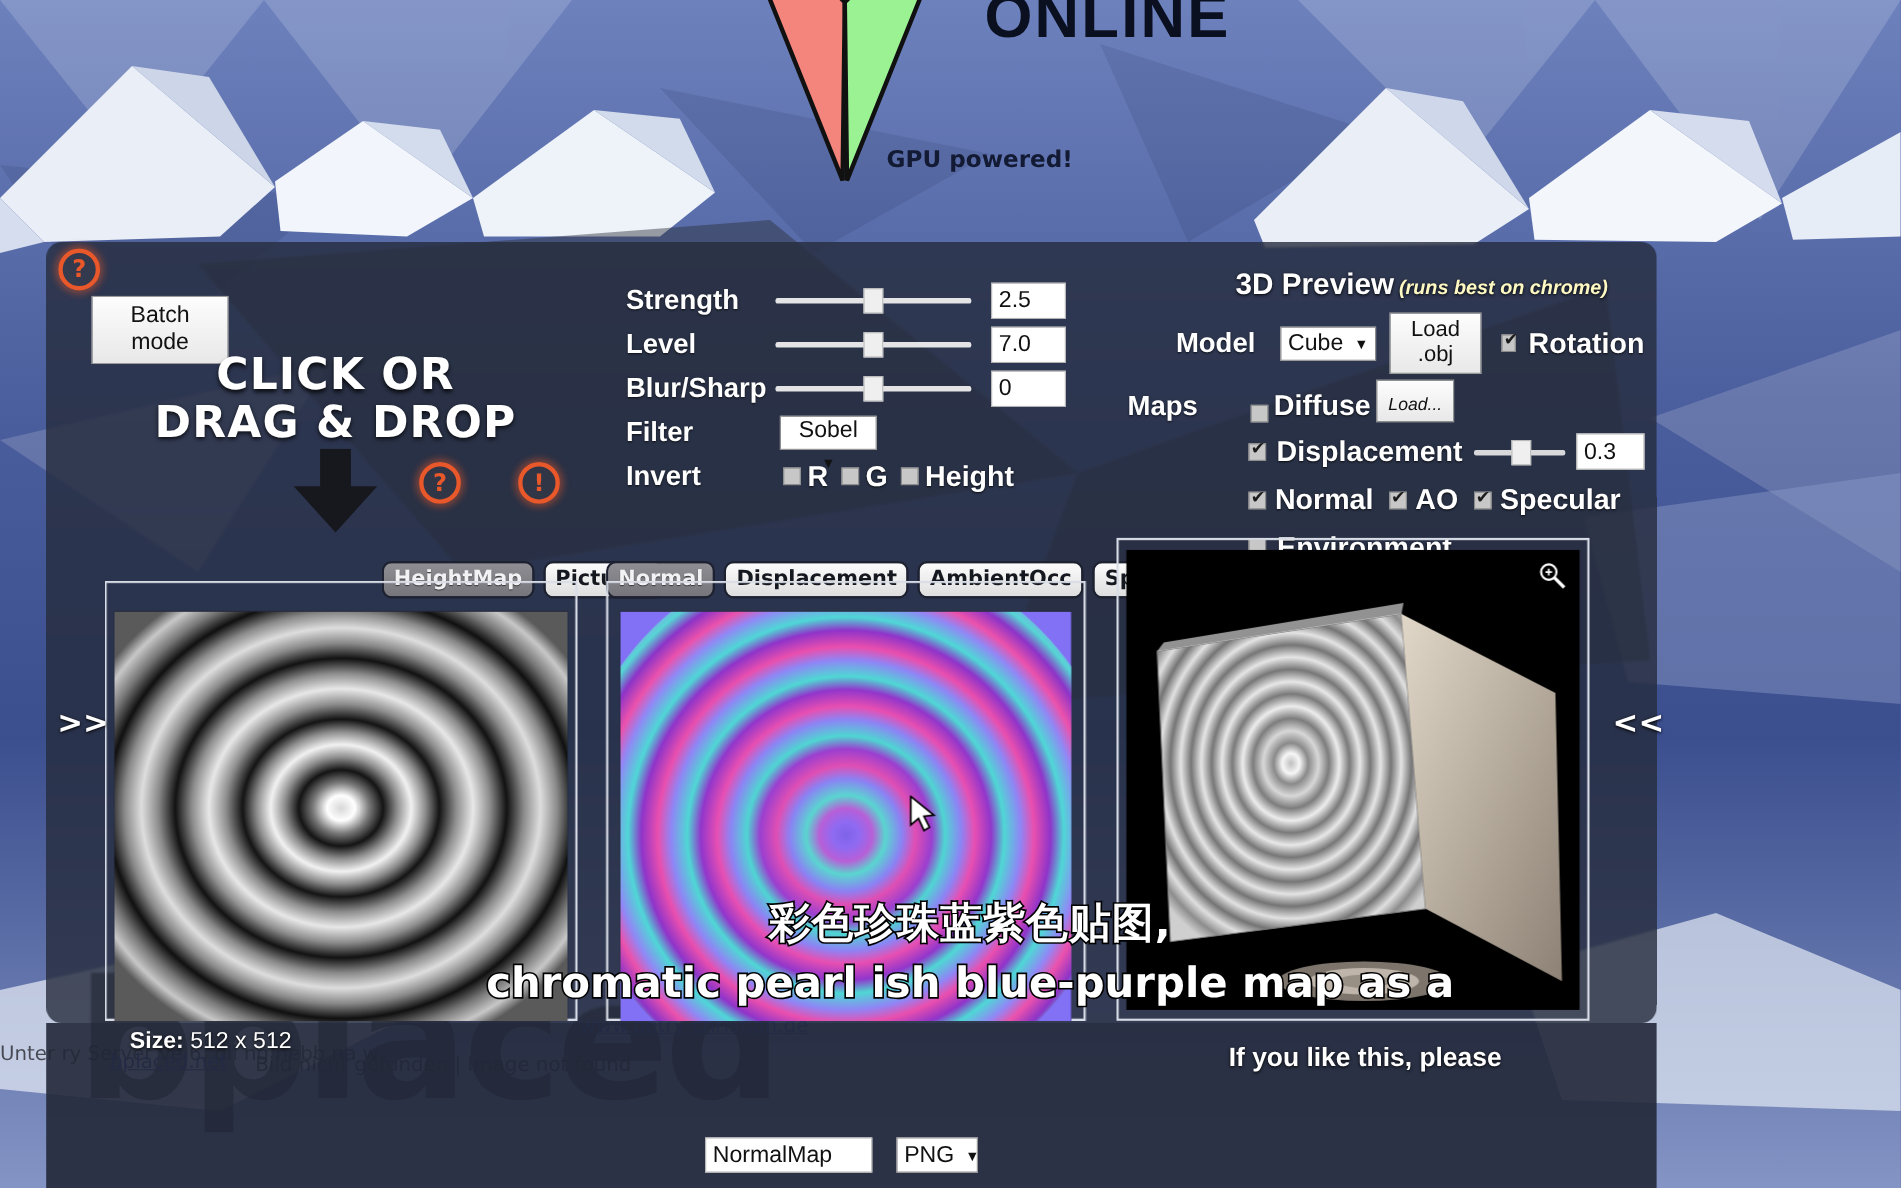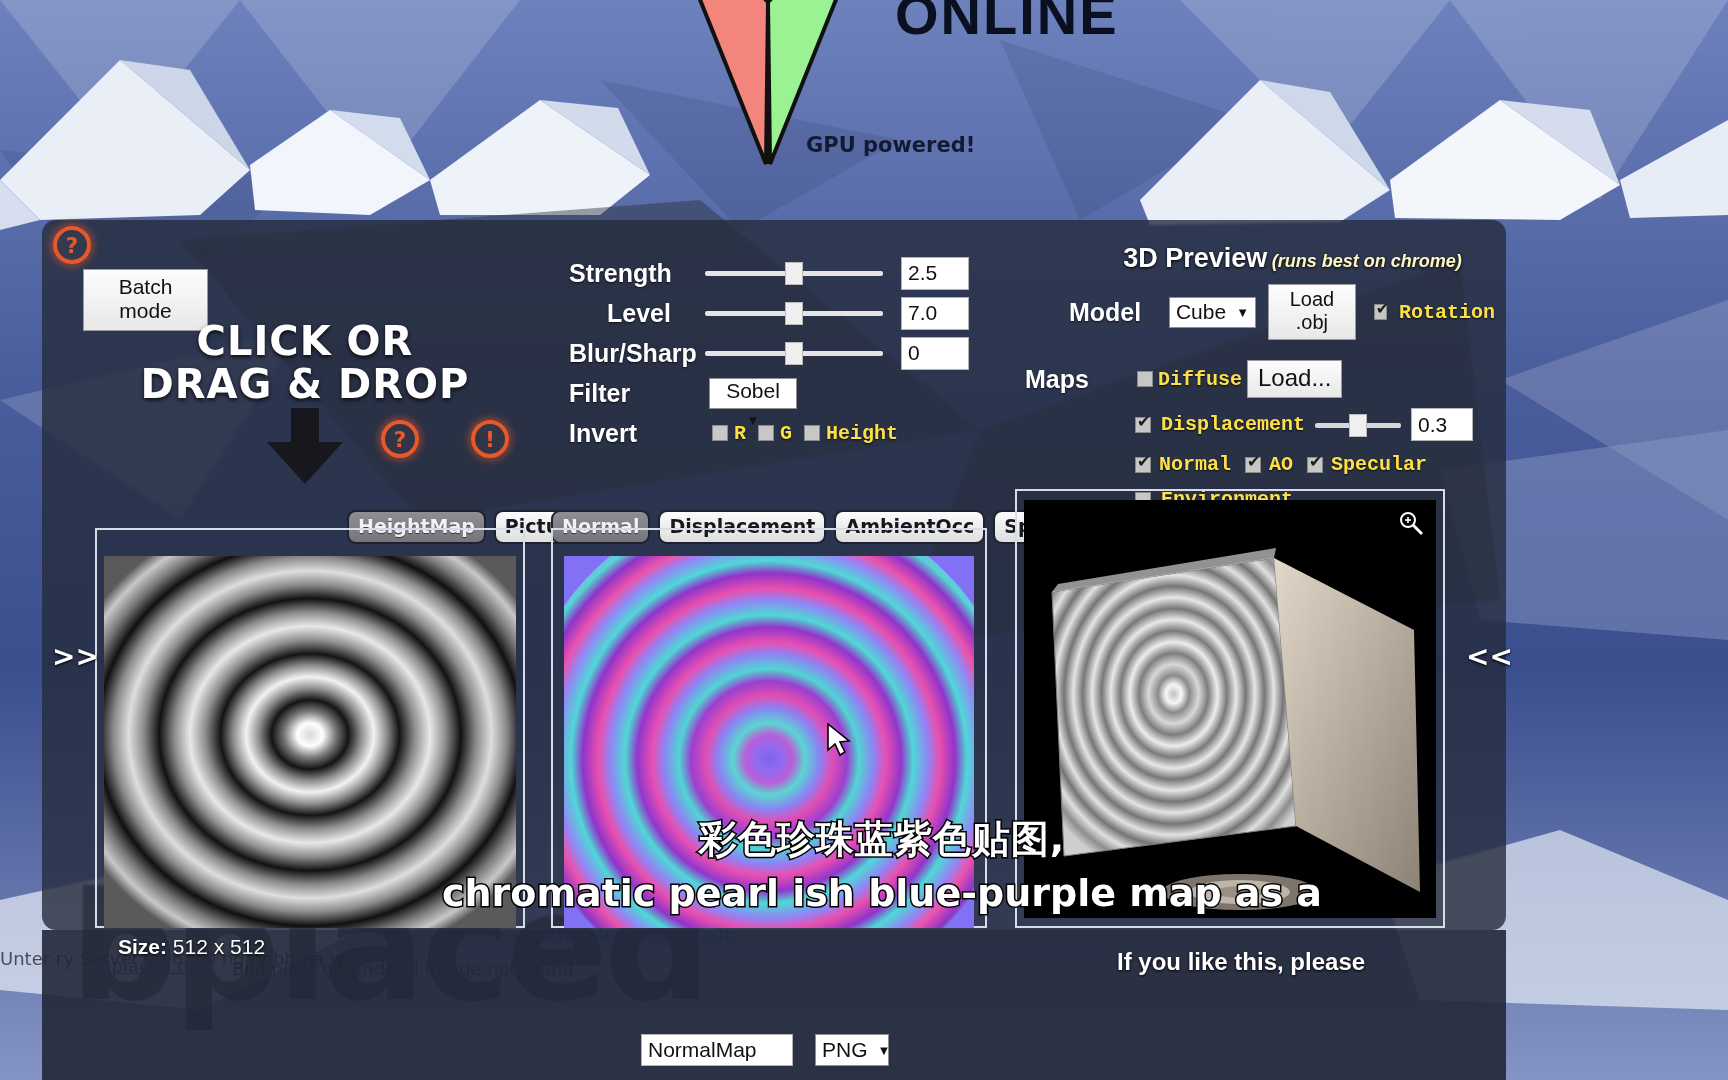--- a/index.html
+++ b/index.html
@@ -94,21 +94,21 @@
     padding:0 6px; gap:10px; cursor:pointer;
   }
   .selbox .caret { font-size:13px; }
 
   .cb { width:16px; height:16px; background:#c7c7c7; border:1px solid #8b8b8b; display:inline-block;
         position:relative; vertical-align:-2px; cursor:pointer; }
   .cb.on::after {
     content:"✔"; position:absolute; left:1px; top:-6px; font-size:16px; color:#1b1b1b;
     font-family:"DejaVu Sans", sans-serif;
   }
-  .cbl { color:#fde047; font-weight:700; font-size:20px; text-shadow:0 1px 2px rgba(0,0,0,.8);font-family:Liberation Mono, monospace; }
+  .cbl { color:#ffffff; font-weight:700; font-size:26px; text-shadow:0 1px 2px rgba(0,0,0,.8); }
 
   
   .tab {
     background: linear-gradient(#fcfcfc,#dedede);
     border:2px solid #1d2130; border-radius:9px;
     font-size:19px; font-weight:700; color:#15181f;
     padding:3px 9px 5px; cursor:pointer; white-space:nowrap;
     font-family:"DejaVu Sans", sans-serif;
   }
   .tab.active {
@@ -265,21 +265,21 @@
   <div style="display:flex;align-items:center;height:40px;">
     <span class="lbl" style="width:140px;">Strength</span>
     <div class="slider" style="margin-left:-4px;">
       <div class="track"></div>
       <div class="knob" style="left:80px;"></div>
     </div>
     <input class="numbox" style="margin-left: 18px;" value="2.5">
   </div>
 
   <div style="display:flex;align-items:center;height:40px;">
-    <span class="lbl" style="width:140px;text-align:center;">Level</span>
+    <span class="lbl" style="width:140px;">Level</span>
     <div class="slider" style="margin-left:-4px;">
       <div class="track"></div>
       <div class="knob" style="left:80px;"></div>
     </div>
     <input class="numbox" style="margin-left: 18px;" value="7.0">
   </div>
 
   <div style="display:flex;align-items:center;height:40px;">
     <span class="lbl" style="width:140px;">Blur/Sharp</span>
     <div class="slider" style="margin-left:-4px;">
@@ -320,25 +320,25 @@
     <span class="lbl" style="width:110px;">Model</span>
     <div class="selbox" style="width:100px;justify-content:space-between;">
       <span>Cube</span>
       <span class="caret">▼</span>
     </div>
     <button class="btn" style="font-size:20px;padding:3px 10px 5px;">Load .obj</button>
     <span class="cb on" style="margin-left:6px;"></span>
     <span class="cbl">Rotation</span>
   </div>
 
-  <div style="display:flex;align-items:center;gap:5px;margin-top:20px;">
+  <div style="display:flex;align-items:flex-end;gap:5px;margin-top:5px;">
     <span class="lbl" style="width:110px;">Maps</span>
     <span class="cb" style="margin-left:-3px;"></span>
     <span class="cbl">Diffuse</span>
-    <button class="btn" style="font-size:24px;padding:3px 10px 5px;">Load...</button>
+    <button class="btn" style="font-size:16px;padding:14px 10px 5px;font-style:italic;">Load...</button>
   </div>
 
   <div style="display:flex;align-items:center;gap:10px;margin-top:10px;padding-left:110px;">
     <span class="cb on"></span>
     <span class="cbl">Displacement</span>
     <div class="slider" style="width:86px;">
       <div class="track" style="background:#d8d8da;"></div>
       <div class="knob" style="left:34px;"></div>
     </div>
     <input class="numbox" style="width: 62px;" value="0.3">

